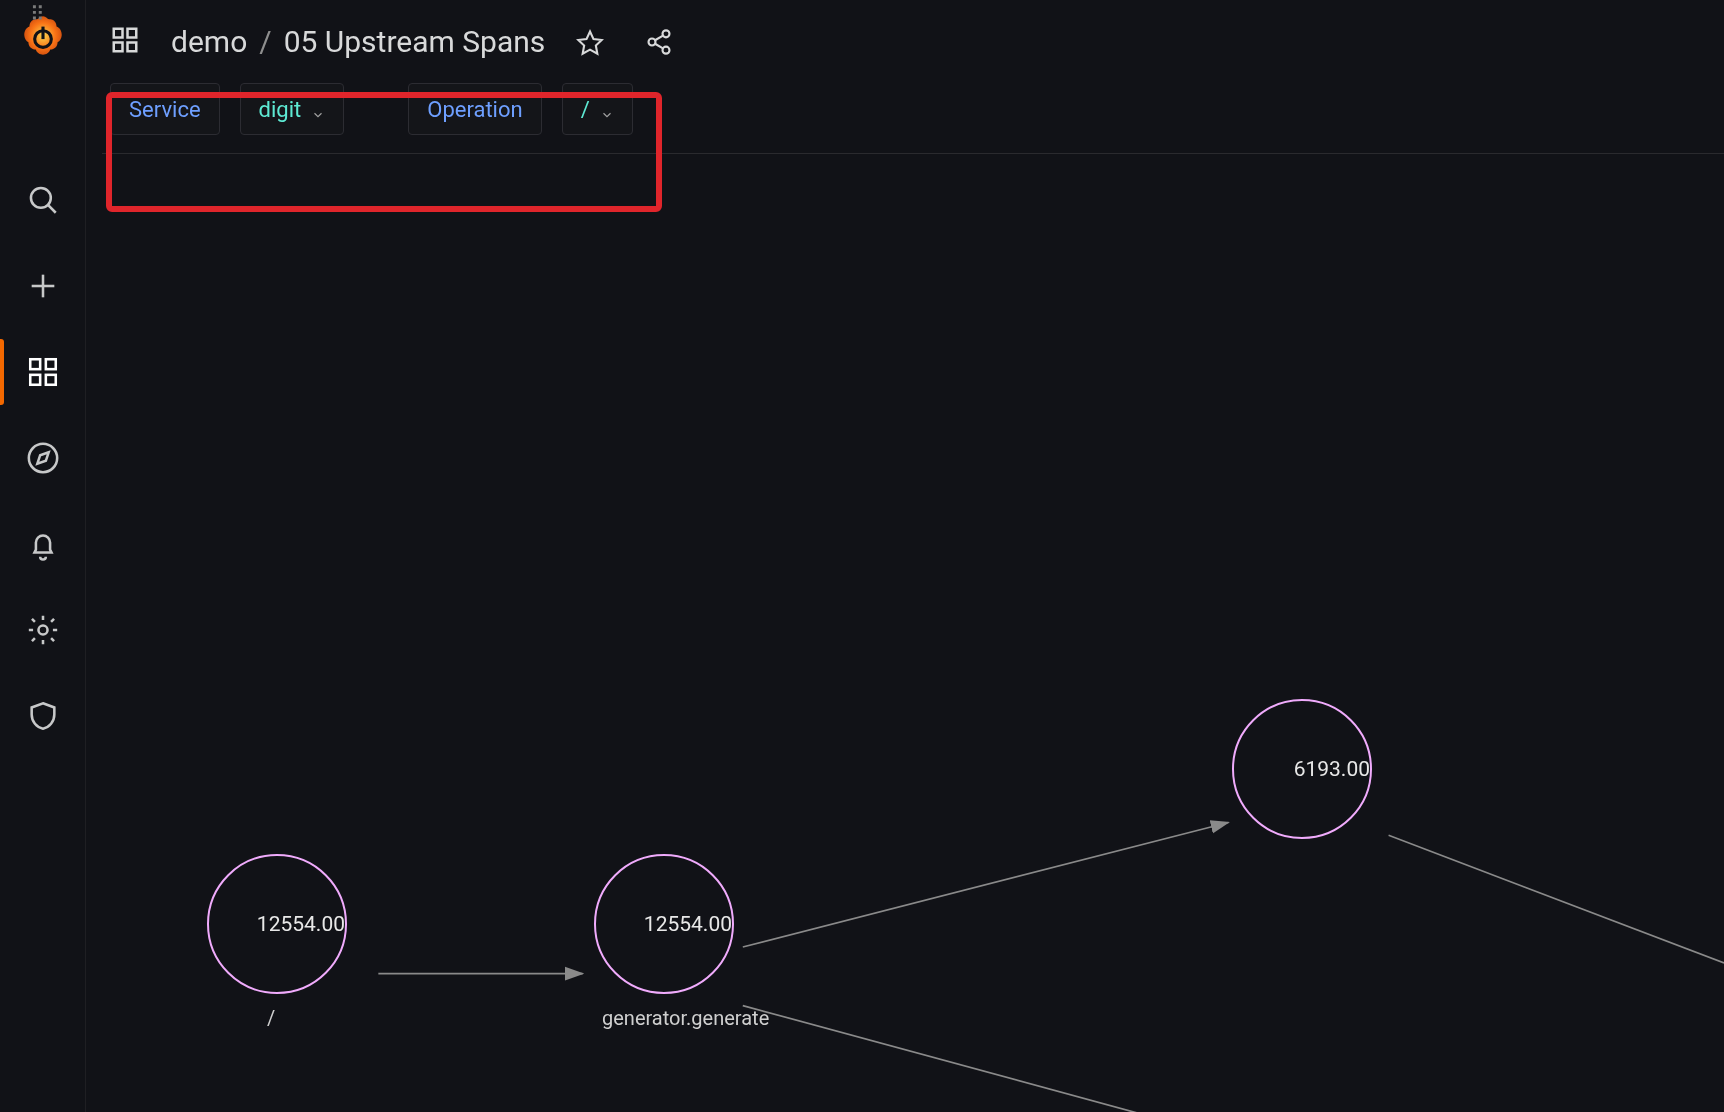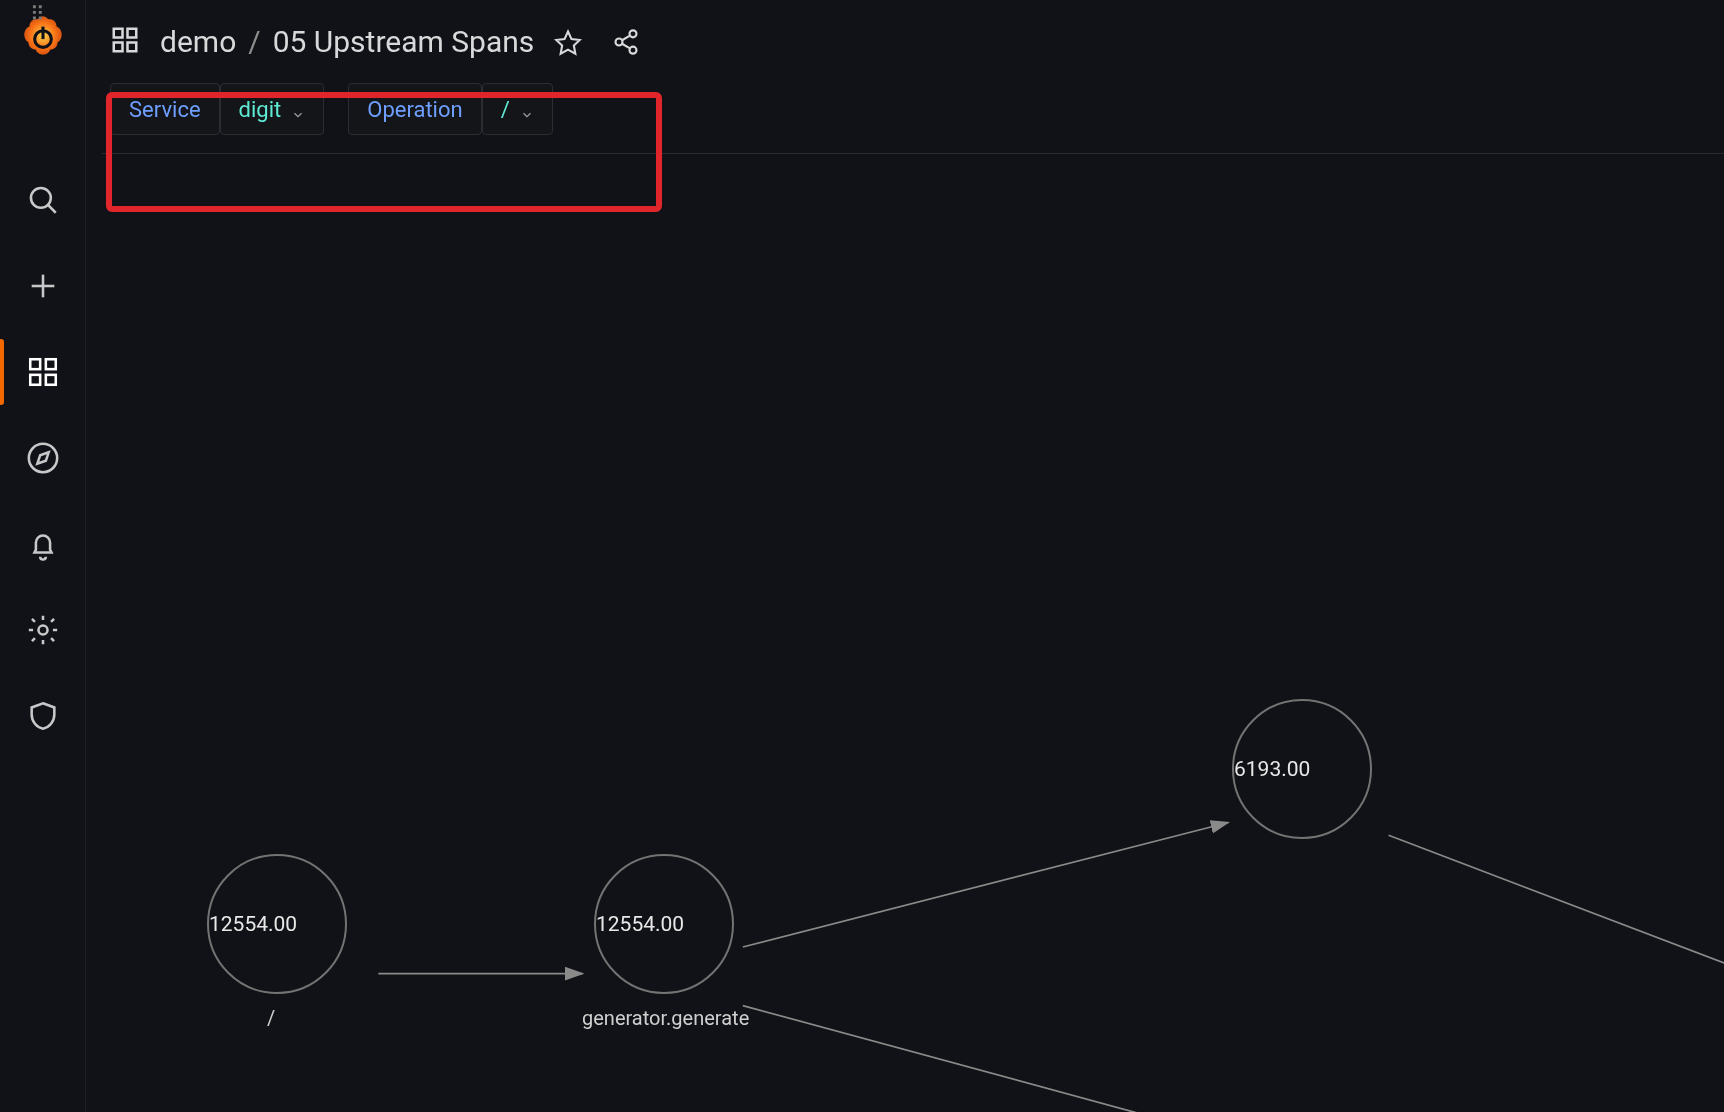--- a/index.html
+++ b/index.html
@@ -51,39 +51,39 @@
   }
   .side-icon.active svg { stroke: #fff; }
   
   
   .main { flex: 1; display: flex; flex-direction: column; }
   
   
   .header {
     display: flex;
     align-items: center;
-    gap: 20px;
+    gap: 31px;
     padding: 24px 24px 10px 24px;
   }
   .header .dash-icon svg { stroke: #d8d9da; fill: none; stroke-width: 2; }
   .breadcrumb {
     display: flex;
     align-items: baseline;
     gap: 12px;
     font-size: 30px;
     color: #d8d9da;
   }
   .breadcrumb .sep { color: #8e8e8e; }
   .hdr-icon { cursor: pointer; display:flex; align-items:center; }
   .hdr-icon svg { stroke: #d8d9da; fill: none; stroke-width: 1.8; }
   
   
   .var-row {
     display: flex;
-    gap: 0;
+    gap: 20px;
     padding: 14px 24px 18px 24px;
     align-items: center;
   }
   .highlight-box {
     position: absolute;
     border: 6px solid #e0252b;
     border-radius: 6px;
     pointer-events: none;
   }
   .var-label, .var-select {
@@ -116,25 +116,25 @@
     padding-top: 18px;
     width: 100%;
     padding-left: 1000px;
   }
   .canvas {
     flex: 1;
     position: relative;
   }
   .node {
     position: absolute;
-    border: 2px solid #737373;
+    border: 2px solid #f0abfc;
     border-radius: 50%;
     display: flex;
     align-items: center;
-    justify-content: flex-start;
+    justify-content: flex-end;
     color: #e8e8e8;
     font-size: 21px;
     background: transparent;
   }
   .node-label {
     position: absolute;
     color: #cfcfcf;
     font-size: 20px;
     text-align: center;
     white-space: pre-line;
@@ -285,21 +285,21 @@
       </svg>
 
       <div class="node" style="left:105px; top:700px; width:140px; height:140px;">
         <span>12554.00</span>
       </div>
       <div class="node-label" style="left:165px; top:850px;">/</div>
 
       <div class="node" style="left:492px; top:700px; width:140px; height:140px;">
         <span>12554.00</span>
       </div>
-      <div class="node-label" style="left:480px; top:850px;">generator.generate</div>
+      <div class="node-label" style="left:500px; top:850px;">generator.generate</div>
 
       <div class="node" style="left:1130px; top:545px; width:140px; height:140px;">
         <span>6193.00</span>
       </div>
     </div>
   </div>
 </div>
 
 <div class="highlight-box" id="hl" style="left: 106px; top: 92px; width: 556px; height: 120px;"></div>
 

